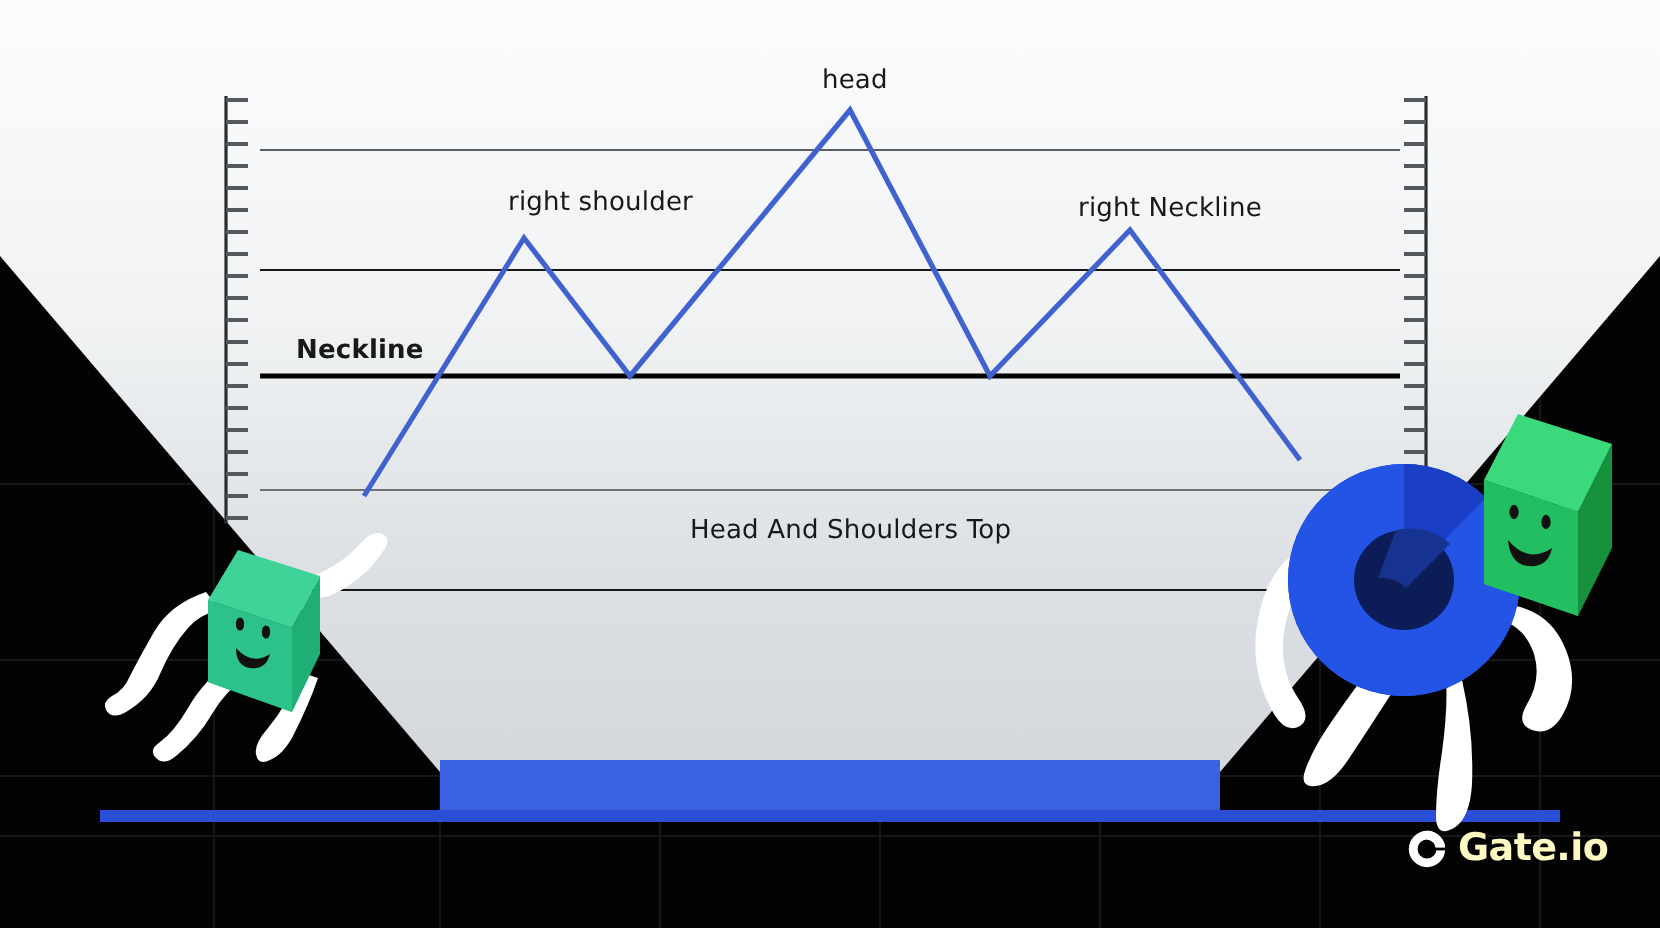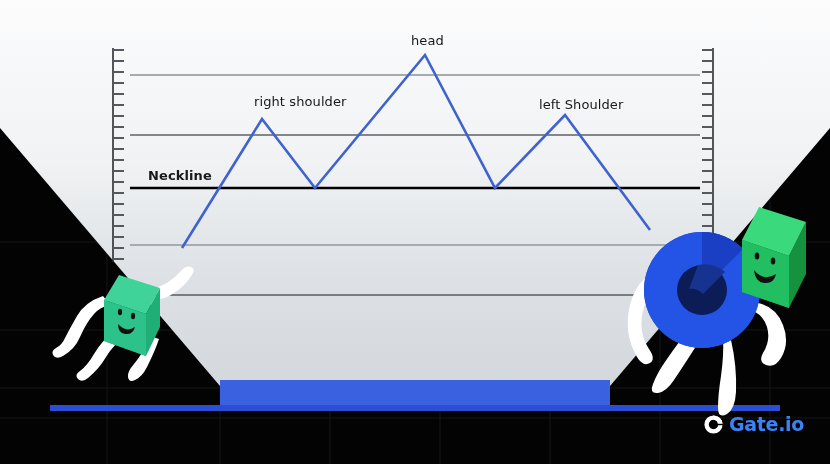--- a/index.html
+++ b/index.html
@@ -3,21 +3,21 @@
 <meta charset="utf-8">
 <style>
   html,body{margin:0;padding:0;background:#000;}
   body{width:830px;height:464px;overflow:hidden;
        font-family:"DejaVu Sans","Liberation Sans",sans-serif;}
   #stage{position:relative;width:830px;height:464px;background:#030303;overflow:hidden;}
   #stage svg.layer{position:absolute;left:0;top:0;width:830px;height:464px;}
   .lbl{position:absolute;color:#17181a;font-size:13px;letter-spacing:.1px;white-space:nowrap;}
   #logo{position:absolute;left:703px;top:414px;display:flex;align-items:center;gap:5px;}
   #logo .mark{width:21px;height:21px;flex:none;}
-  #logo .word{color:#3b82f6;font-size:19px;font-weight:700;letter-spacing:-.3px;line-height:1;}
+  #logo .word{color:#fef9c3;font-size:19px;font-weight:700;letter-spacing:-.3px;line-height:1;}
 </style>
 </head>
 <body>
 
 <div id="stage">
 
   <svg class="layer" viewBox="0 0 830 464">
     <g stroke="#15171b" stroke-width="1">
       <line x1="107" y1="0" x2="107" y2="464"></line>
       <line x1="220" y1="0" x2="220" y2="464"></line>
@@ -154,22 +154,23 @@
     </g>
     <g fill="#111">
       <ellipse cx="757" cy="256" rx="2.3" ry="3.6"></ellipse>
       <ellipse cx="773" cy="261" rx="2.3" ry="3.6"></ellipse>
       <path d="M754 270 q10 12 22 4 q-2 10 -12 9 q-9 -1 -10 -13 z"></path>
     </g>
   </svg>
 
   <div class="lbl" style="left:411px;top:33px;">head</div>
   <div class="lbl" style="left:254px;top:94px;">right shoulder</div>
-  <div class="lbl" style="left:539px;top:97px;">left Shoulder</div>
+  <div class="lbl" style="left:539px;top:97px;">right Neckline</div>
   <div class="lbl" style="left:148px;top:168px;font-weight:bold;">Neckline</div>
+  <div class="lbl" style="left:345px;top:258px;">Head And Shoulders Top</div>
 
   <div id="logo">
     <svg class="mark" viewBox="0 0 24 24">
       <path d="M12 1.6 A10.4 10.4 0 1 0 12 22.4 A10.4 10.4 0 1 0 12 1.6 Z
                M12 6.6 A5.4 5.4 0 1 1 12 17.4 A5.4 5.4 0 1 1 12 6.6 Z" fill="#ffffff" fill-rule="evenodd"></path>
       <path d="M12 1.6 A10.4 10.4 0 0 1 22.4 12 L17 12 A5.4 5.4 0 0 0 12 6.6 Z" fill="#ffffff"></path>
       <rect x="11.2" y="11.2" width="11.6" height="1.6" fill="#000"></rect>
     </svg>
     <span class="word">Gate.io</span>
   </div>

